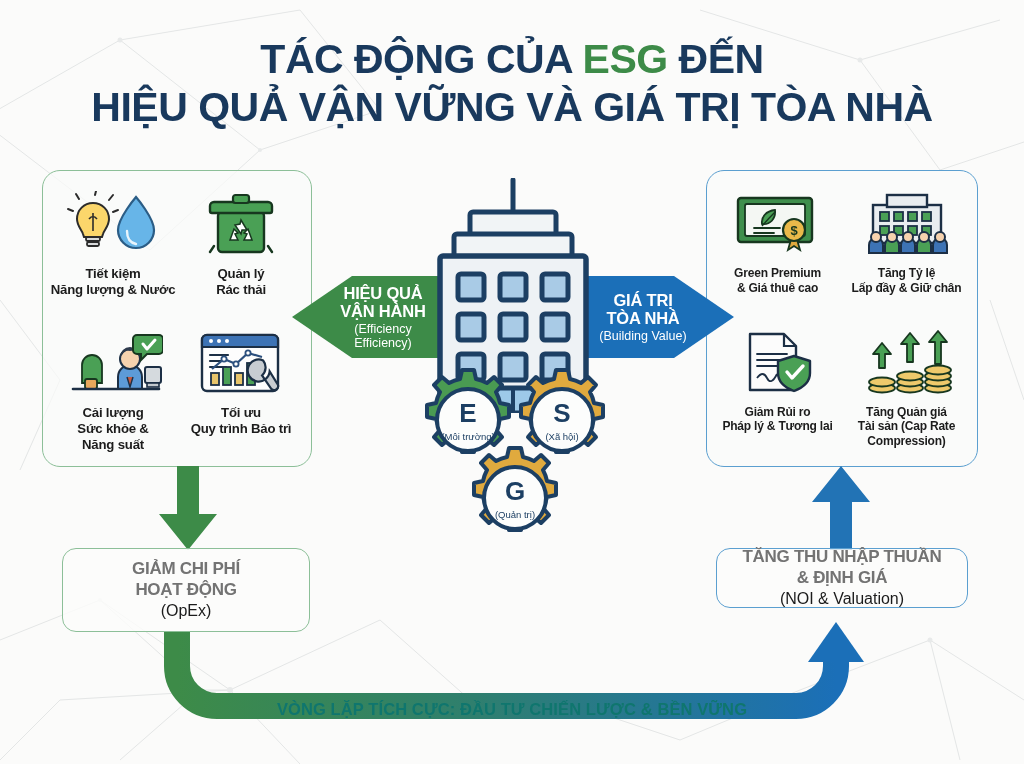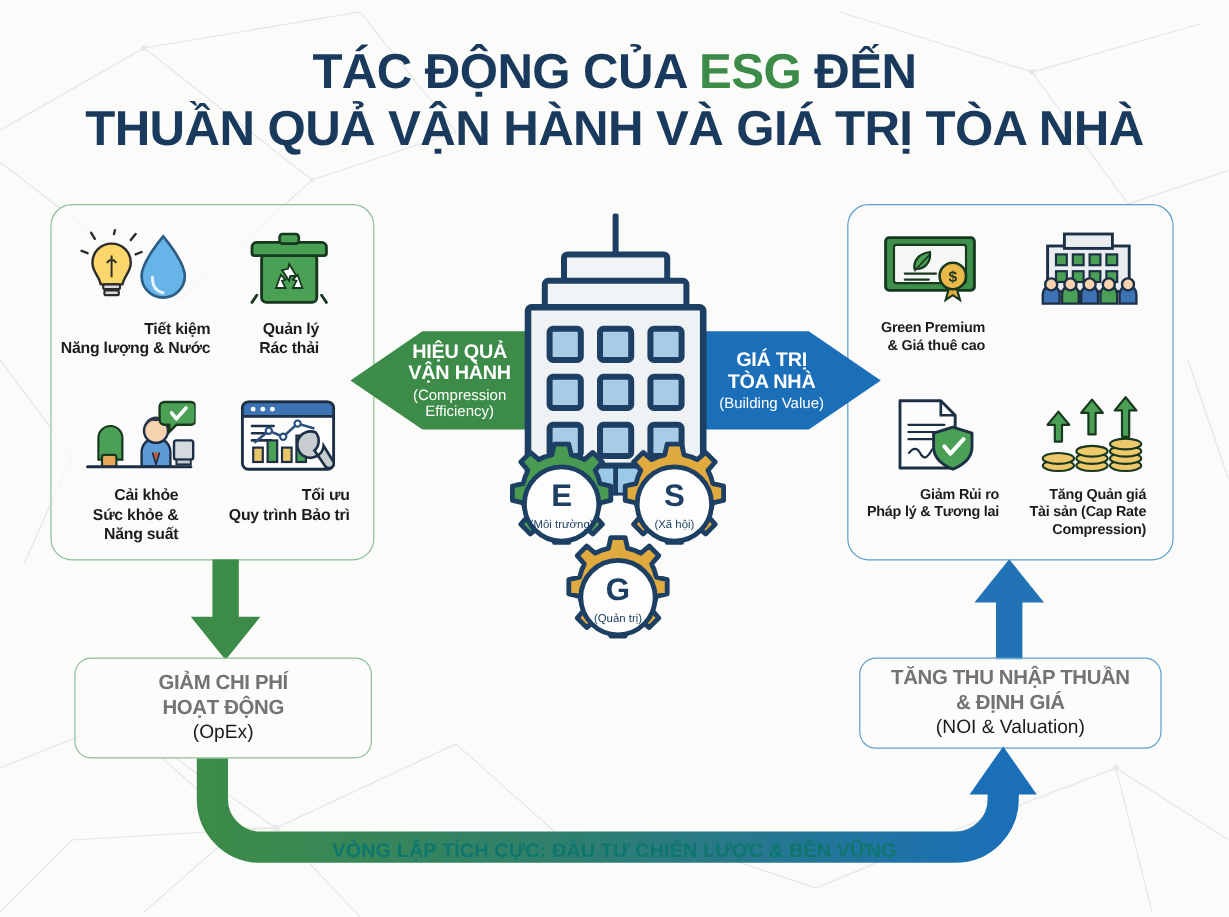--- a/index.html
+++ b/index.html
@@ -33,21 +33,21 @@
   .panel.right{left:706px;top:170px;width:272px;height:297px;border:1.6px solid #5b9fd0;}
 
   .cellgrid{
     position:absolute;inset:0;display:grid;
     grid-template-columns:1fr 1fr;grid-template-rows:1fr 1fr;
     padding:10px 6px 8px 6px;box-sizing:border-box;
   }
   .cell{display:flex;flex-direction:column;align-items:center;justify-content:flex-start;padding-top:6px;}
   .cell .ic{height:74px;display:flex;align-items:center;justify-content:center;}
   .cell .cap{
-    margin-top:5px;text-align:right;font-size:13.2px;font-weight:bold;
+    margin-top:5px;text-align:center;font-size:13.2px;font-weight:bold;
     color:#1c1c1c;line-height:1.22;letter-spacing:-0.2px;
   }
   .panel.right .cell .cap{font-size:12px;}
 
   
   .building{position:absolute;left:418px;top:178px;width:190px;height:235px;}
   .gears{position:absolute;left:410px;top:368px;width:210px;height:172px;}
 
   
   .chev{position:absolute;}
@@ -66,21 +66,21 @@
   
   .conn{position:absolute;}
 
   
   .bbox{
     position:absolute;border-radius:14px;box-sizing:border-box;
     display:flex;flex-direction:column;align-items:center;justify-content:center;
     background:rgba(252,252,251,0.8);text-align:center;
   }
   .bbox.left{left:62px;top:548px;width:248px;height:84px;border:1.5px solid #8cbf98;}
-  .bbox.right{left:716px;top:548px;width:252px;height:76px;border:1.5px solid #5b9fd0;}
+  .bbox.right{left:716px;top:548px;width:252px;height:60px;border:1.5px solid #5b9fd0;}
   .bbox .bt{font-weight:bold;font-size:17px;color:#737373;line-height:1.2;letter-spacing:-0.3px;}
   .bbox .bs{font-size:16px;color:#1b1b1b;margin-top:2px;line-height:1.15;}
 
   
   .loop{position:absolute;left:120px;top:620px;width:800px;height:135px;}
   .looptext{
     position:absolute;left:0;right:0;top:700px;text-align:center;
     color:#0f766e;font-weight:bold;font-size:16.5px;letter-spacing:0.1px;
     pointer-events:none;
   }
@@ -112,21 +112,21 @@
         <circle cx="260" cy="150" r="2"></circle>
       <circle cx="860" cy="60" r="2.5"></circle>
         <circle cx="230" cy="690" r="3"></circle>
       <circle cx="930" cy="640" r="2.5"></circle>
         <circle cx="100" cy="600" r="2"></circle>
     </g>
   </svg>
 
   <div class="title">
     <span class="l1"><span>TÁC ĐỘNG CỦA </span><span class="esg-word">ESG</span><span> ĐẾN</span></span>
-    <span class="l2">THUẦN QUẢ VẬN HÀNH VÀ GIÁ TRỊ TÒA NHÀ</span>
+    <span class="l2">HIỆU QUẢ VẬN VỮNG VÀ GIÁ TRỊ TÒA NHÀ</span>
   </div>
 
   <div class="panel left">
     <div class="cellgrid">
 
       <div class="cell">
         <div class="ic">
           <svg width="96" height="66" viewBox="0 0 96 66">
             <g stroke="#2b2b2b" stroke-width="2" fill="none" stroke-linecap="round">
               <path d="M14 8 L11 3 M30 4 L31 0 M44 9 L48 4 M8 20 L3 18 M48 21 L53 19"></path>
@@ -175,21 +175,21 @@
             <path d="M57 28 a10 10 0 0 1 20 0 q-4 -8 -10 -6 -6 -2 -10 6z" fill="#2e3a4c"></path>
             <path d="M64 48 l3 10 3 -10" fill="#c45a42" stroke="#1c2f45" stroke-width="1.4"></path>
             <rect x="82" y="38" width="16" height="16" rx="2" fill="#d5dade" stroke="#1c2f45" stroke-width="2"></rect>
             <rect x="84" y="54" width="12" height="4" fill="#c3c9ce" stroke="#1c2f45" stroke-width="1.6"></rect>
             <path d="M74 6 h22 a4 4 0 0 1 4 4 v11 a4 4 0 0 1 -4 4 h-12 l-6 6 v-6 h-4 a4 4 0 0 1 -4 -4 v-11 a4 4 0 0 1 4 -4z" fill="#4aa055" stroke="#17371f" stroke-width="2"></path>
             <path d="M80 15 l4 5 8 -9" stroke="#fff" stroke-width="3" fill="none" stroke-linecap="round" stroke-linejoin="round"></path>
             <path d="M10 60 h86" stroke="#1c2f45" stroke-width="2.6" stroke-linecap="round"></path>
           </svg>
         </div>
         <div class="cap">
-          <span>Cải khỏe</span><br>
+          <span>Cải lượng</span><br>
           <span>Sức khỏe &amp;</span><br>
           <span>Năng suất</span>
         </div>
       </div>
 
       <div class="cell">
         <div class="ic">
           <svg width="94" height="68" viewBox="0 0 94 68">
             <rect x="8" y="6" width="76" height="56" rx="5" fill="#fdfdfd" stroke="#1c2f45" stroke-width="2.4"></rect>
             <path d="M8 11 a5 5 0 0 1 5 -5 h66 a5 5 0 0 1 5 5 v7 h-76z" fill="#3d73b5" stroke="#1c2f45" stroke-width="2.2"></path>
@@ -269,20 +269,24 @@
               <path d="M56 62 v-8 a7 7 0 0 1 14 0 v8z" fill="#4aa055"></path>
               <path d="M72 62 v-8 a7 7 0 0 1 14 0 v8z" fill="#3d73b5"></path>
               <circle cx="15" cy="46" r="5" fill="#f6d2ae"></circle>
                 <circle cx="31" cy="46" r="5" fill="#f6d2ae"></circle>
               <circle cx="47" cy="46" r="5" fill="#f6d2ae"></circle>
                 <circle cx="63" cy="46" r="5" fill="#f6d2ae"></circle>
               <circle cx="79" cy="46" r="5" fill="#f6d2ae"></circle>
             </g>
           </svg>
         </div>
+        <div class="cap">
+          <span>Tăng Tỷ lệ</span><br>
+          <span>Lấp đầy &amp; Giữ chân</span>
+        </div>
       </div>
 
       <div class="cell">
         <div class="ic">
           <svg width="84" height="66" viewBox="0 0 84 66">
             <path d="M14 4 h34 l12 12 v44 h-46z" fill="#fcfcfc" stroke="#1c2f45" stroke-width="2.4" stroke-linejoin="round"></path>
             <path d="M48 4 v12 h12" fill="none" stroke="#1c2f45" stroke-width="2.2"></path>
             <g stroke="#1c2f45" stroke-width="1.8" stroke-linecap="round">
               <path d="M21 24 h30 M21 30 h30 M21 36 h22"></path>
             </g>
@@ -330,21 +334,21 @@
     </div>
   </div>
 
   <div class="chev left">
     <svg width="160" height="118" viewBox="0 0 160 118" style="position:absolute;inset:0">
       <path d="M160 18 H62 L2 59 L62 100 H160z" fill="#3d8b48"></path>
     </svg>
     <div class="lbl">
       <span class="big">HIỆU QUẢ</span>
       <span class="big">VẬN HÀNH</span>
-      <span class="sub">(Compression</span>
+      <span class="sub">(Efficiency</span>
       <span class="sub" style="margin-top:0">Efficiency)</span>
     </div>
   </div>
 
   <div class="chev right">
     <svg width="160" height="118" viewBox="0 0 160 118" style="position:absolute;inset:0">
       <path d="M0 18 H98 L158 59 L98 100 H0z" fill="#1b6fb8"></path>
     </svg>
     <div class="lbl">
       <span class="big">GIÁ TRỊ</span>

